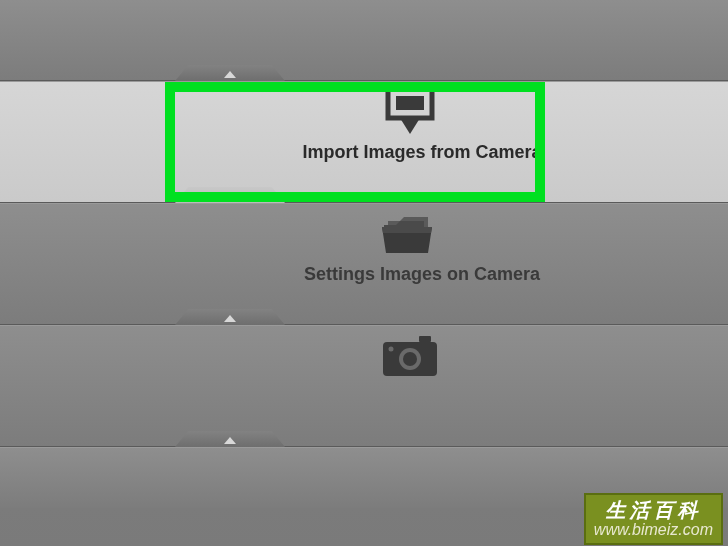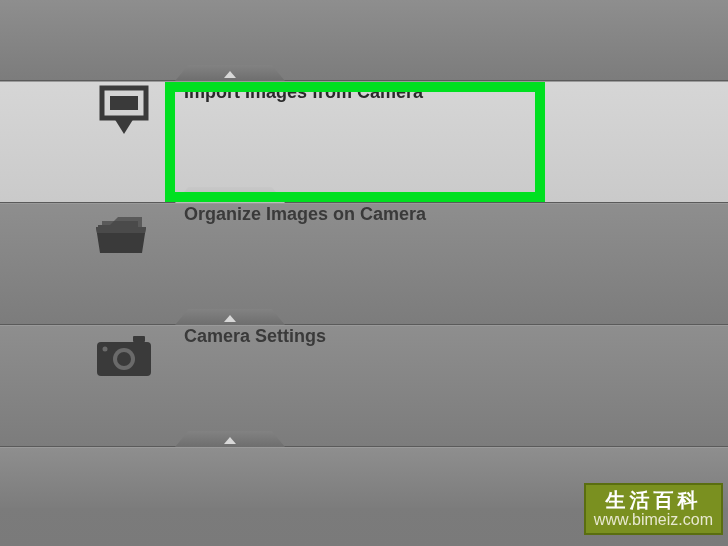--- a/index.html
+++ b/index.html
@@ -65,23 +65,25 @@
     
     .highlight-box {
       position: absolute;
       border: 10px solid #00e020;
       z-index: 10;
       pointer-events: none;
     }
     
     .menu-item {
       display: flex;
-      padding-left: 89px;
+      align-items: center;
+      padding-left: 116px;
       height: 100%;
       width: 100%;
+      flex-direction: column;
     }
     
     .menu-item.highlighted {
       background: linear-gradient(to bottom, #d6d6d6 0%, #cacaca 100%);
     }
     
     .icon-container {
       width: 70px;
       height: 60px;
       display: flex;
@@ -95,26 +97,27 @@
       font-weight: bold;
       color: #3a3a3a;
     }
     
     .highlighted .menu-label {
       color: #2a2a2a;
     }
     
     .badge-container {
       position: absolute;
-      bottom: 11px;
+      bottom: 1px;
       right: 5px;
       display: flex;
       flex-direction: column;
       align-items: flex-start;
       z-index: 20;
+      font-style: italic;
     }
     
     .badge {
       background: #7a9020;
       border: 2px solid #5a6e10;
       padding: 4px 8px;
       color: #fff;
       font-size: 20px;
       font-weight: bold;
       text-align: center;
@@ -160,40 +163,39 @@
 <div class="panel-row">
   <div class="menu-item">
     <div class="icon-container">
       <svg width="60" height="50" viewBox="0 0 60 50">
         <path d="M 8 12 L 20 12 L 24 8 L 48 8 L 48 18 L 8 18 Z" fill="#5a5a5a"></path>
         <path d="M 4 16 L 16 16 L 20 12 L 44 12 L 44 22 L 4 22 Z" fill="#4a4a4a"></path>
         <path d="M 2 18 L 52 18 L 48 44 L 6 44 Z" fill="#3a3a3a"></path>
         <path d="M 2 18 L 52 18 L 51 24 L 3 24 Z" fill="#4a4a4a"></path>
       </svg>
     </div>
-    <span class="menu-label">Organize Images on Camera</span>
+    <span class="menu-label">Settings Images on Camera</span>
   </div>
   <div class="collapse-tab">
     <div class="collapse-arrow"></div>
   </div>
 </div>
 <div class="panel-divider"></div>
 
 <div class="panel-row">
   <div class="menu-item">
     <div class="icon-container">
       <svg width="58" height="44" viewBox="0 0 58 44">
         <rect x="38" y="2" width="12" height="6" rx="1" fill="#3a3a3a"></rect>
         <rect x="2" y="8" width="54" height="34" rx="4" fill="#3a3a3a"></rect>
         <circle cx="29" cy="25" r="11" fill="#6a6a6a"></circle>
         <circle cx="29" cy="25" r="7" fill="#3a3a3a"></circle>
         <circle cx="10" cy="15" r="2.5" fill="#6a6a6a"></circle>
       </svg>
     </div>
-    <span class="menu-label">Camera Settings</span>
   </div>
   <div class="collapse-tab">
     <div class="collapse-arrow"></div>
   </div>
 </div>
 <div class="panel-divider"></div>
 
 <div class="panel-row panel-row-bottom"></div>
 
 <div class="highlight-box" style="top:82px; left:165px; width:380px; height:120px;"></div>

